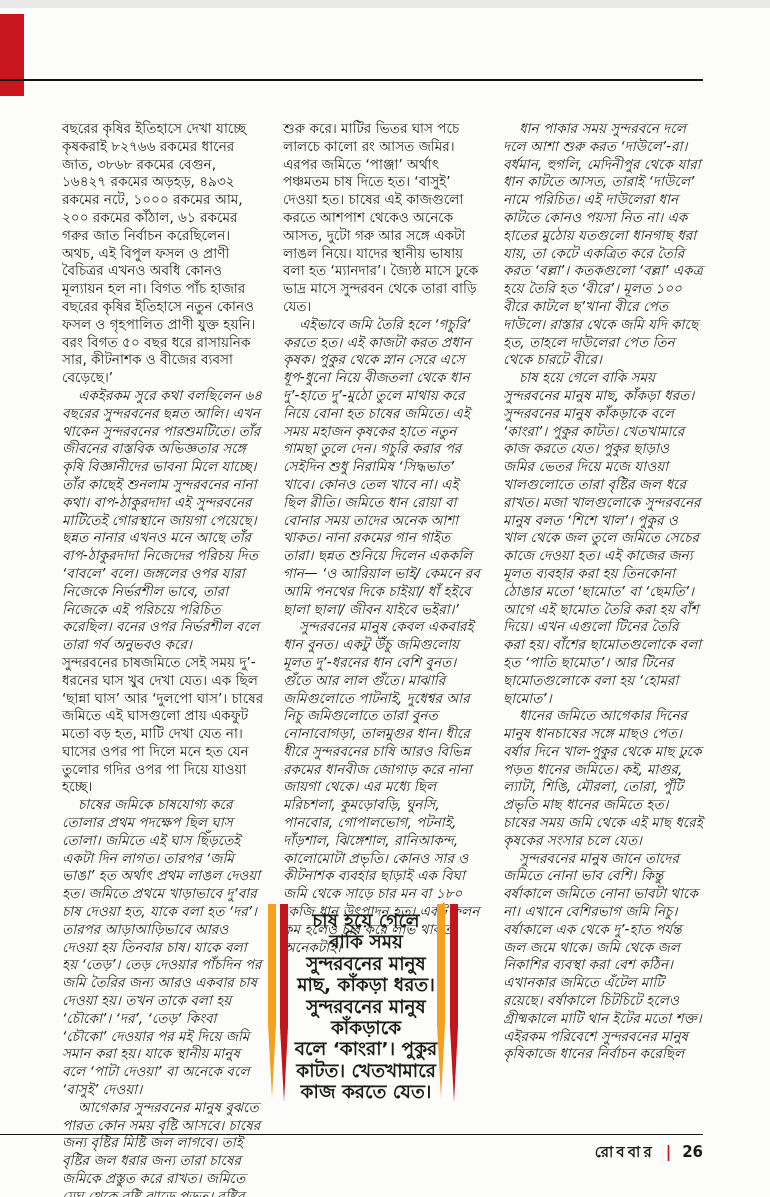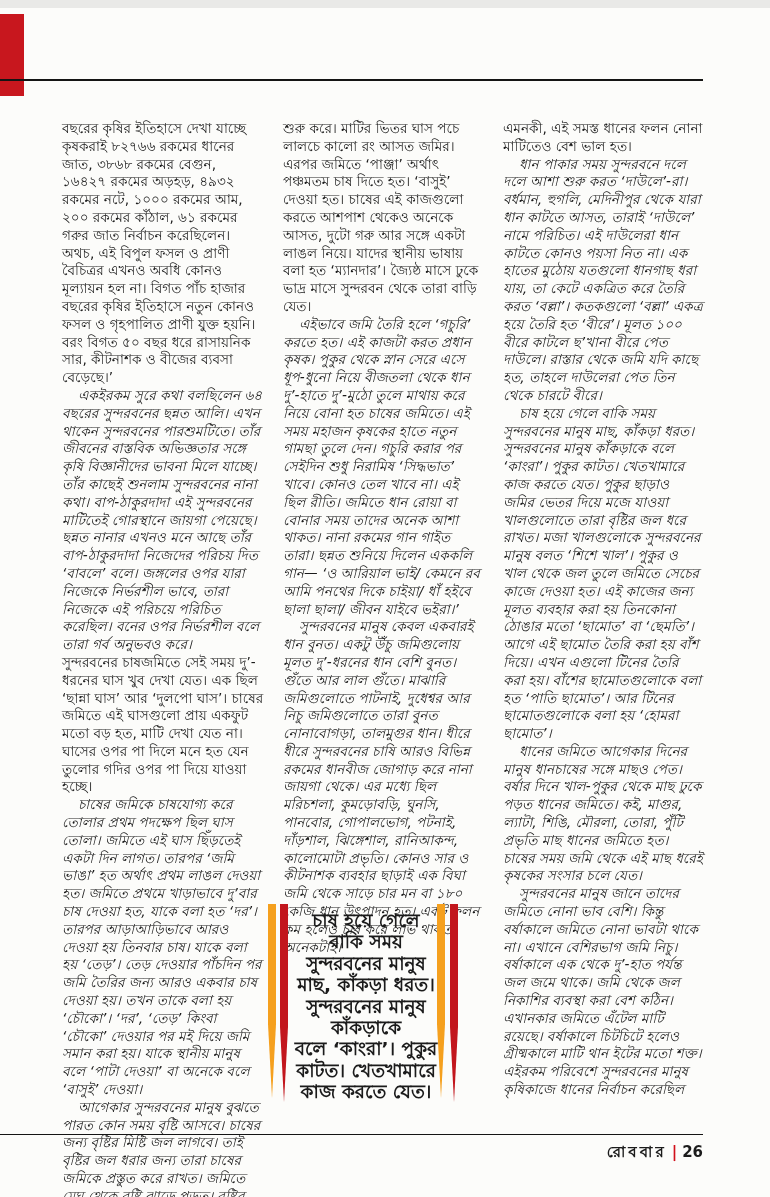--- a/index.html
+++ b/index.html
@@ -56,21 +56,21 @@
     position:absolute;left:28px;top:6px;width:146px;
     text-align:center;
     font-weight:bold;
     font-size:18.5px;
     line-height:21.4px;
   }
   .footer{
     position:absolute;top:1132px;right:67px;
     font-weight:bold;
     font-size:15px;
-    display:flex;align-items:baseline;gap:5px;
+    display:flex;align-items:baseline;gap:11px;
   }
   .footer .mag{letter-spacing:3px;}
   .footer .sep{font-weight:bold;transform:scaleY(1.05);}
 </style>
 </head>
 <body>
 
 <div class="page" style="background: rgb(252, 252, 250); color: rgb(27, 27, 27);">
 
   <div class="section-tab" style="background: rgb(200, 23, 30);"></div>
@@ -83,21 +83,20 @@
       <p class="para">সুন্দরবনের চাষজমিতে সেই সময় দু’-ধরনের ঘাস খুব দেখা যেত। এক ছিল ‘ছান্না ঘাস’ আর ‘দুলপো ঘাস’। চাষের জমিতে এই ঘাসগুলো প্রায় একফুট মতো বড় হত, মাটি দেখা যেত না। ঘাসের ওপর পা দিলে মনে হত যেন তুলোর গদির ওপর পা দিয়ে যাওয়া হচ্ছে।</p>
       <p class="para indent">চাষের জমিকে চাষযোগ্য করে তোলার প্রথম পদক্ষেপ ছিল ঘাস তোলা। জমিতে এই ঘাস ছিঁড়তেই একটা দিন লাগত। তারপর ‘জমি ভাঙা’ হত অর্থাৎ প্রথম লাঙল দেওয়া হত। জমিতে প্রথমে খাড়াভাবে দু’বার চাষ দেওয়া হত, যাকে বলা হত ‘দর’। তারপর আড়াআড়িভাবে আরও দেওয়া হয় তিনবার চাষ। যাকে বলা হয় ‘তেড়’। তেড় দেওয়ার পাঁচদিন পর জমি তৈরির জন্য আরও একবার চাষ দেওয়া হয়। তখন তাকে বলা হয় ‘চৌকো’। ‘দর’, ‘তেড়’ কিংবা ‘চৌকো’ দেওয়ার পর মই দিয়ে জমি সমান করা হয়। যাকে স্থানীয় মানুষ বলে ‘পাটা দেওয়া’ বা অনেকে বলে ‘বাসুই’ দেওয়া।</p>
       <p class="para indent">আগেকার সুন্দরবনের মানুষ বুঝতে পারত কোন সময় বৃষ্টি আসবে। চাষের জন্য বৃষ্টির মিষ্টি জল লাগবে। তাই বৃষ্টির জল ধরার জন্য তারা চাষের জমিকে প্রস্তুত করে রাখত। জমিতে মেঘ থেকে বৃষ্টি ঝাড়ে পড়ত। বৃষ্টির জল জমিতে পড়লে মাটির ভিতরে থাকা ঘাস পচতে</p>
     </div>
   <div class="col col-2">
       <p class="para">শুরু করে। মাটির ভিতর ঘাস পচে লালচে কালো রং আসত জমির। এরপর জমিতে ‘পাঞ্জা’ অর্থাৎ পঞ্চমতম চাষ দিতে হত। ‘বাসুই’ দেওয়া হত। চাষের এই কাজগুলো করতে আশপাশ থেকেও অনেকে আসত, দুটো গরু আর সঙ্গে একটা লাঙল নিয়ে। যাদের স্থানীয় ভাষায় বলা হত ‘ম্যানদার’। জ্যৈষ্ঠ মাসে ঢুকে ভাদ্র মাসে সুন্দরবন থেকে তারা বাড়ি যেত।</p>
       <p class="para indent">এইভাবে জমি তৈরি হলে ‘গচুরি’ করতে হত। এই কাজটা করত প্রধান কৃষক। পুকুর থেকে স্নান সেরে এসে ধূপ-ধুনো নিয়ে বীজতলা থেকে ধান দু’-হাতে দু’-মুঠো তুলে মাথায় করে নিয়ে বোনা হত চাষের জমিতে। এই সময় মহাজন কৃষকের হাতে নতুন গামছা তুলে দেন। গচুরি করার পর সেইদিন শুধু নিরামিষ ‘সিদ্ধভাত’ খাবে। কোনও তেল খাবে না। এই ছিল রীতি। জমিতে ধান রোয়া বা বোনার সময় তাদের অনেক আশা থাকত। নানা রকমের গান গাইত তারা। ছন্নত শুনিয়ে দিলেন এককলি গান— ‘ও আরিয়াল ভাই/ কেমনে রব আমি পনথের দিকে চাইয়া/ ধাঁ হইবে ছালা ছালা/ জীবন যাইবে ভইরা।’</p>
       <p class="para indent">সুন্দরবনের মানুষ কেবল একবারই ধান বুনত। একটু উঁচু জমিগুলোয় মূলত দু’-ধরনের ধান বেশি বুনত। গুঁতে আর লাল গুঁতে। মাঝারি জমিগুলোতে পাটনাই, দুধেশ্বর আর নিচু জমিগুলোতে তারা বুনত নোনাবোগড়া, তালমুগুর ধান। ধীরে ধীরে সুন্দরবনের চাষি আরও বিভিন্ন রকমের ধানবীজ জোগাড় করে নানা জায়গা থেকে। এর মধ্যে ছিল মরিচশলা, কুমড়োবড়ি, ঘুনসি, পানবোর, গোপালভোগ, পটনাই, দাঁড়শাল, ঝিঙ্গেশাল, রানিআকন্দ, কালোমোটা প্রভৃতি। কোনও সার ও কীটনাশক ব্যবহার ছাড়াই এক বিঘা জমি থেকে সাড়ে চার মন বা ১৮০ কেজি ধান উৎপাদন হত। একটু ফলন কম হলেও চাষ করে লাভ থাকত অনেকটাই।</p>
     </div>
   <div class="col col-3">
-      <p class="para">এমনকী, এই সমস্ত ধানের ফলন নোনা মাটিতেও বেশ ভাল হত।</p>
       <p class="para indent">ধান পাকার সময় সুন্দরবনে দলে দলে আশা শুরু করত ‘দাউলে’-রা। বর্ধমান, হুগলি, মেদিনীপুর থেকে যারা ধান কাটতে আসত, তারাই ‘দাউলে’ নামে পরিচিত। এই দাউলেরা ধান কাটতে কোনও পয়সা নিত না। এক হাতের মুঠোয় যতগুলো ধানগাছ ধরা যায়, তা কেটে একত্রিত করে তৈরি করত ‘বল্লা’। কতকগুলো ‘বল্লা’ একত্র হয়ে তৈরি হত ‘বীরে’। মূলত ১০০ বীরে কাটলে ছ’খানা বীরে পেত দাউলে। রাস্তার থেকে জমি যদি কাছে হত, তাহলে দাউলেরা পেত তিন থেকে চারটে বীরে।</p>
       <p class="para indent">চাষ হয়ে গেলে বাকি সময় সুন্দরবনের মানুষ মাছ, কাঁকড়া ধরত। সুন্দরবনের মানুষ কাঁকড়াকে বলে ‘কাংরা’। পুকুর কাটত। খেতখামারে কাজ করতে যেত। পুকুর ছাড়াও জমির ভেতর দিয়ে মজে যাওয়া খালগুলোতে তারা বৃষ্টির জল ধরে রাখত। মজা খালগুলোকে সুন্দরবনের মানুষ বলত ‘শিশে খাল’। পুকুর ও খাল থেকে জল তুলে জমিতে সেচের কাজে দেওয়া হত। এই কাজের জন্য মূলত ব্যবহার করা হয় তিনকোনা ঠোঙার মতো ‘ছামোত’ বা ‘ছেমতি’। আগে এই ছামোত তৈরি করা হয় বাঁশ দিয়ে। এখন এগুলো টিনের তৈরি করা হয়। বাঁশের ছামোতগুলোকে বলা হত ‘পাতি ছামোত’। আর টিনের ছামোতগুলোকে বলা হয় ‘হোমরা ছামোত’।</p>
       <p class="para indent">ধানের জমিতে আগেকার দিনের মানুষ ধানচাষের সঙ্গে মাছও পেত। বর্ষার দিনে খাল-পুকুর থেকে মাছ ঢুকে পড়ত ধানের জমিতে। কই, মাগুর, ল্যাটা, শিঙি, মৌরলা, তোরা, পুঁটি প্রভৃতি মাছ ধানের জমিতে হত। চাষের সময় জমি থেকে এই মাছ ধরেই কৃষকের সংসার চলে যেত।</p>
       <p class="para indent">সুন্দরবনের মানুষ জানে তাদের জমিতে নোনা ভাব বেশি। কিন্তু বর্ষাকালে জমিতে নোনা ভাবটা থাকে না। এখানে বেশিরভাগ জমি নিচু। বর্ষাকালে এক থেকে দু’-হাত পর্যন্ত জল জমে থাকে। জমি থেকে জল নিকাশির ব্যবস্থা করা বেশ কঠিন। এখানকার জমিতে এঁটেল মাটি রয়েছে। বর্ষাকালে চিটচিটে হলেও গ্রীষ্মকালে মাটি থান ইটের মতো শক্ত। এইরকম পরিবেশে সুন্দরবনের মানুষ কৃষিকাজে ধানের নির্বাচন করেছিল</p>
     </div>
 
   <div class="pull-quote">
     <div class="q-bar l-orange" style="background: rgb(245, 160, 30);"></div>
     <div class="q-bar l-red" style="background: rgb(194, 22, 29);"></div>
     <div class="q-bar r-orange" style="background: rgb(245, 160, 30);"></div>

